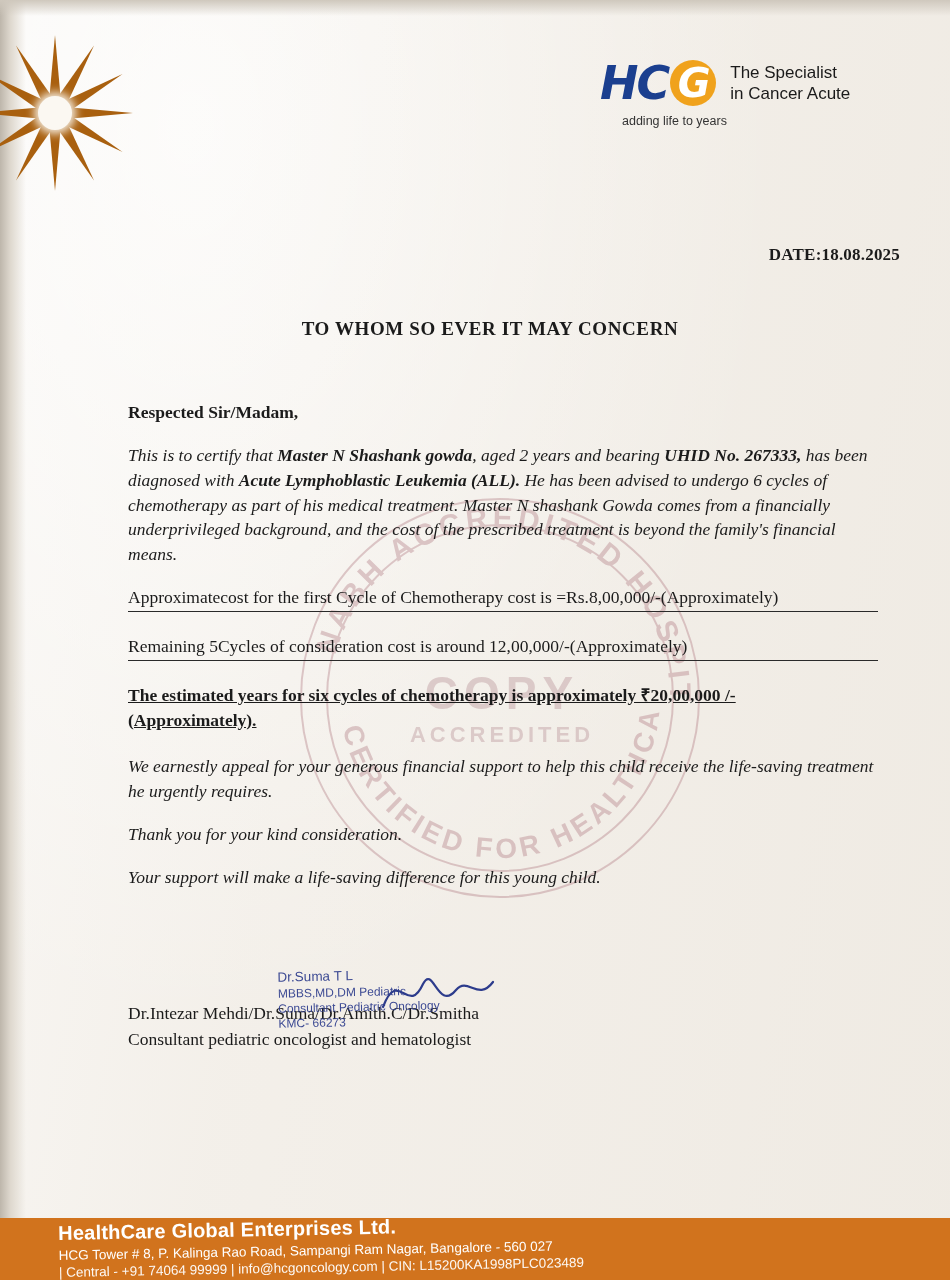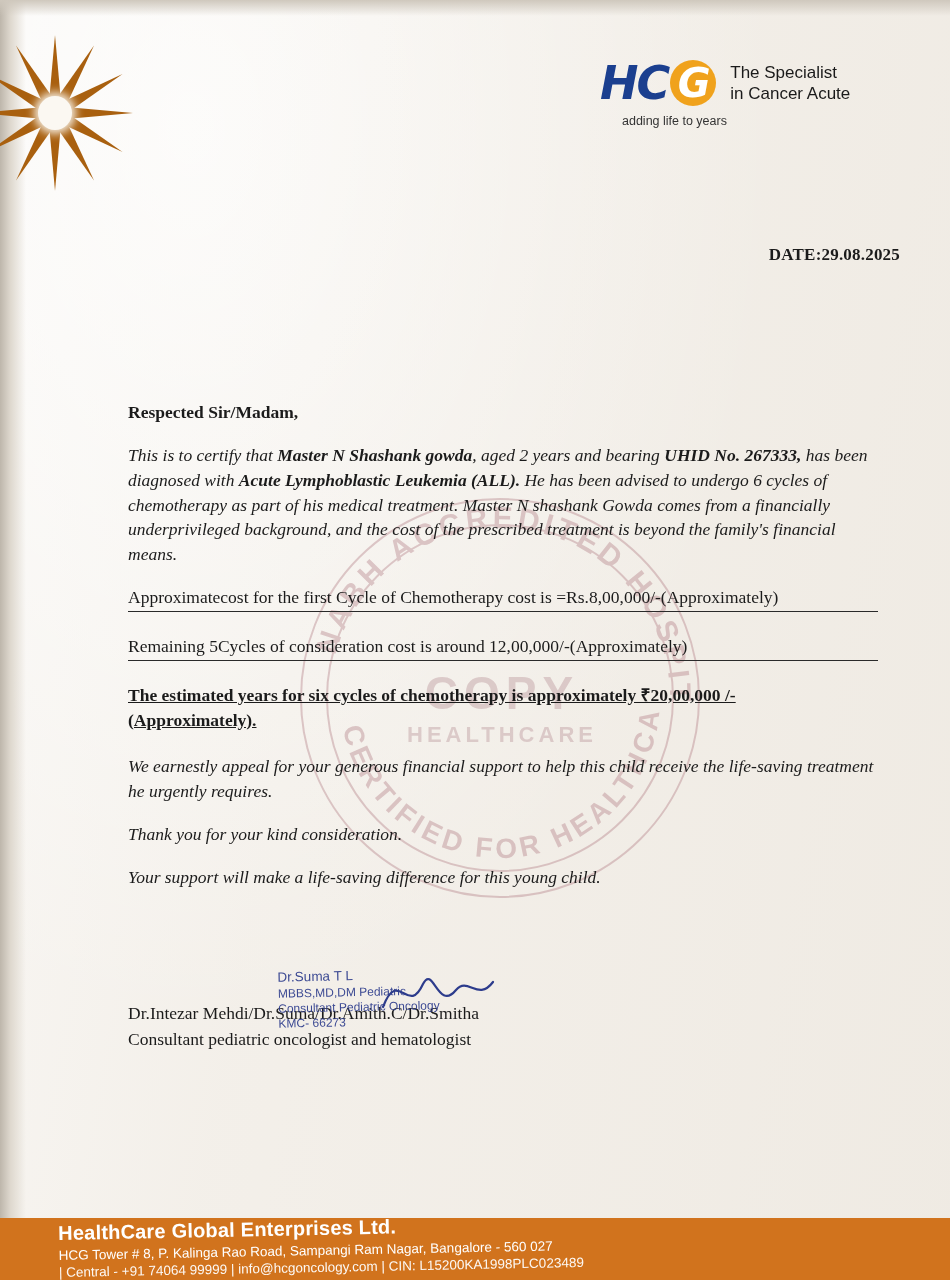--- a/index.html
+++ b/index.html
@@ -329,26 +329,27 @@
       </defs>
       <text fill="#b07a82" font-family="Liberation Sans, sans-serif" font-size="30" font-weight="700" letter-spacing="4">
         <textPath href="#arcTop" startOffset="8%" id="wm-arc-top">NABH ACCREDITED HOSPITAL</textPath>
       </text>
       <text fill="#b07a82" font-family="Liberation Sans, sans-serif" font-size="28" font-weight="700" letter-spacing="4">
         <textPath href="#arcBottom" startOffset="6%" id="wm-arc-bottom">CERTIFIED FOR HEALTHCARE</textPath>
       </text>
     </svg>
     <div class="wm-center">
       <div class="wm-copy">COPY</div>
-      <div class="wm-acc">HEALTHCARE</div>
+      <div class="wm-acc">ACCREDITED</div>
     </div>
   </div>
 
-  <div class="date">DATE:29.08.2025</div>
-
+  <div class="date">DATE:18.08.2025</div>
+
+  <div class="title">TO WHOM SO EVER IT MAY CONCERN</div>
 
   <div class="body">
     <div class="salutation">Respected Sir/Madam,</div>
 
     <p class="para"><span>This is to certify that </span><span class="b">Master N Shashank gowda</span><span>, aged 2 years and bearing </span><span class="b">UHID No. 267333,</span><span> has been diagnosed with </span><span class="b">Acute Lymphoblastic Leukemia (ALL).</span><span> He has been advised to undergo 6 cycles of chemotherapy as part of his medical treatment. Master N shashank Gowda comes from a financially underprivileged background, and the cost of the prescribed treatment is beyond the family's financial means.</span></p>
 
     <p class="cost-line">
         <span class="line-underline">Approximatecost for the first Cycle of Chemotherapy cost is =Rs.8,00,000/-(Approximately)</span>
       </p>
 

